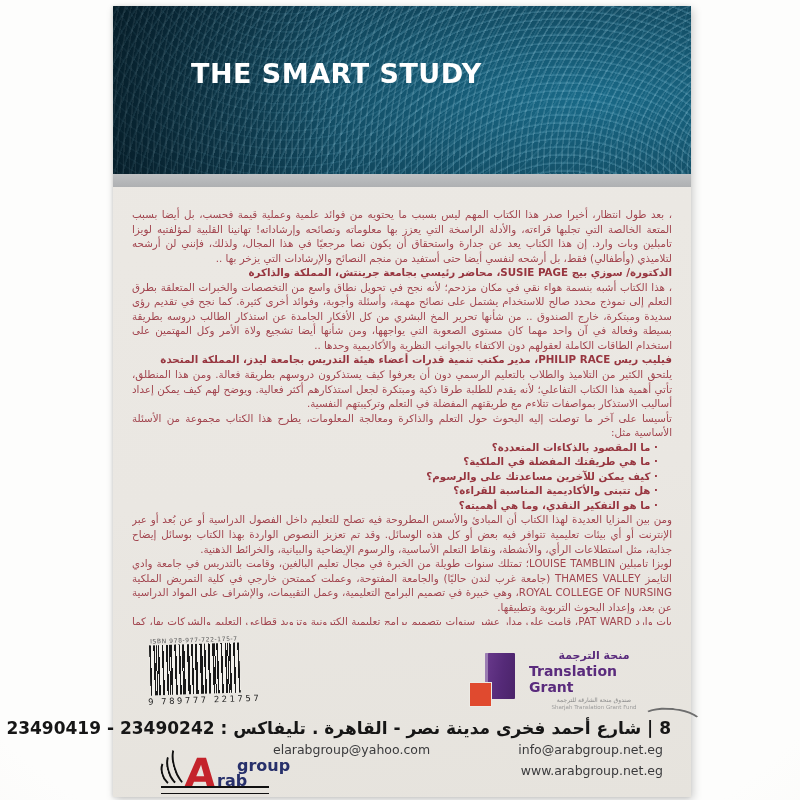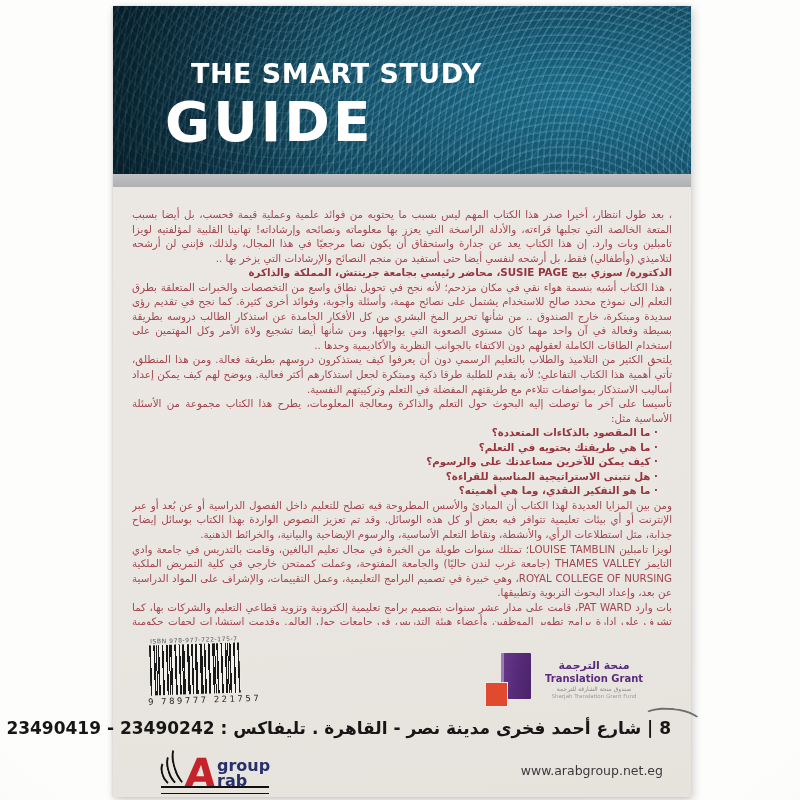--- a/index.html
+++ b/index.html
@@ -51,37 +51,37 @@
   .barcode .bars{
     height:50px;width:90px;margin:0 auto;
     background:
       repeating-linear-gradient(90deg,#191919 0 1.6px,rgba(0,0,0,0) 1.6px 4.2px),
       repeating-linear-gradient(90deg,#191919 0 1px,rgba(0,0,0,0) 1px 6.5px),
       #f3f1ec;
   }
   .barcode .digits{font-size:8.5px;letter-spacing:2.5px;color:#1e1e1e;margin-top:1px;white-space:nowrap;}
   
   .grant{
-    position:absolute;left:372px;top:640px;width:190px;height:68px;
+    position:absolute;left:356px;top:640px;width:190px;height:68px;
     display:flex;align-items:center;gap:10px;
   }
   .grant-icon{position:relative;width:50px;height:54px;flex:0 0 auto;}
   .grant-icon .gbook{
     position:absolute;left:16px;top:0;width:30px;height:46px;
     background:linear-gradient(100deg,#6a3a8d 0%,#552a78 55%,#4a2369 100%);
     box-shadow:inset 3px 0 0 rgba(255,255,255,.35);
     border-radius:1px;
   }
   .grant-icon .gsquare{
     position:absolute;left:0;bottom:0;width:21px;height:23px;
     background:#e04a2f;border:1.5px solid #eceae5;
   }
   .grant-text{display:flex;flex-direction:column;align-items:center;line-height:1.15;}
   .grant-text .g-ar{color:#5a2b7d;font-size:11px;font-weight:700;direction:rtl;}
-  .grant-text .g-en{color:#5a2b7d;font-size:10px;font-weight:600;}
+  .grant-text .g-en{color:#5a2b7d;font-size:14px;font-weight:600;}
   .grant-text .g-sub-ar{color:#8a8a8a;font-size:6px;direction:rtl;margin-top:2px;}
   .grant-text .g-sub-en{color:#9a9a9a;font-size:5.5px;}
   
   .address{
     position:absolute;left:35px;right:20px;top:712px;
     direction:rtl;color:#161616;
     font-size:17px;font-weight:600;white-space:nowrap;
   }
   .curve-mark{
     position:absolute;left:528px;top:702px;width:58px;height:22px;
@@ -106,49 +106,49 @@
   }
   .agl-arcs span:nth-child(1){left:0;height:24px;}
   .agl-arcs span:nth-child(2){left:6px;height:31px;}
   .agl-arcs span:nth-child(3){left:12px;height:38px;}
   .agl-a{
     position:absolute;left:24px;bottom:4px;
     color:#c4232b;font-size:40px;font-weight:900;line-height:.82;
     transform:skewX(-4deg);
   }
   .agl-words{position:absolute;left:56px;bottom:6px;color:#27306b;font-weight:800;line-height:.8;}
-  .agl-words .w-group{display:block;font-size:16px;margin-left:0;}
+  .agl-words .w-group{display:block;font-size:16px;margin-left:20px;}
   .agl-words .w-rab{display:block;font-size:16px;margin-top:2px;}
   .agl-underline{
     position:absolute;left:0;right:4px;bottom:0;height:5px;
     border-top:2px solid #101010;border-bottom:1px solid #101010;
   }
 </style>
 </head>
 <body>
 
 <div class="book">
 
   <div class="header">
     <div class="title1">THE SMART STUDY</div>
-    <div class="title2">GUIDE</div>
   </div>
   <div class="grayband"></div>
 
   <div class="content">
     <p>، بعد طول انتظار، أخيرا صدر هذا الكتاب المهم ليس بسبب ما يحتويه من فوائد علمية وعملية قيمة فحسب، بل أيضا بسبب المتعة الخالصة التي تجلبها قراءته، والأدلة الراسخة التي يعزز بها معلوماته ونصائحه وإرشاداته! تهانينا القلبية لمؤلفتيه لويزا تامبلين وبات وارد. إن هذا الكتاب يعد عن جدارة واستحقاق أن يكون نصا مرجعيًا في هذا المجال، ولذلك، فإنني لن أرشحه لتلاميذي (وأطفالي) فقط، بل أرشحه لنفسي أيضا حتى أستفيد من منجم النصائح والإرشادات التي يزخر بها ..</p>
     <p class="attr">الدكتورة/ سوزي بيج SUSIE PAGE، محاضر رئيسي بجامعة جرينتش، المملكة والذاكرة</p>
     <p>، هذا الكتاب أشبه بنسمة هواء نقي في مكان مزدحم؛ لأنه نجح في تحويل نطاق واسع من التخصصات والخبرات المتعلقة بطرق التعلم إلى نموذج محدد صالح للاستخدام يشتمل على نصائح مهمة، وأسئلة وأجوبة، وفوائد أخرى كثيرة. كما نجح في تقديم رؤى سديدة ومبتكرة، خارج الصندوق .. من شأنها تحرير المخ البشري من كل الأفكار الجامدة عن استذكار الطالب دروسه بطريقة بسيطة وفعالة في آن واحد مهما كان مستوى الصعوبة التي يواجهها، ومن شأنها أيضا تشجيع ولاة الأمر وكل المهتمين على استخدام الطاقات الكاملة لعقولهم دون الاكتفاء بالجوانب النظرية والأكاديمية وحدها ..</p>
+    <p class="attr">فيليب ريس PHILIP RACE، مدير مكتب تنمية قدرات أعضاء هيئة التدريس بجامعة ليدز، المملكة المتحدة</p>
     <p>يلتحق الكثير من التلاميذ والطلاب بالتعليم الرسمي دون أن يعرفوا كيف يستذكرون دروسهم بطريقة فعالة. ومن هذا المنطلق، تأتي أهمية هذا الكتاب التفاعلي؛ لأنه يقدم للطلبة طرقا ذكية ومبتكرة لجعل استذكارهم أكثر فعالية. ويوضح لهم كيف يمكن إعداد أساليب الاستذكار بمواصفات تتلاءم مع طريقتهم المفضلة في التعلم وتركيبتهم النفسية.</p>
     <p>تأسيسا على آخر ما توصلت إليه البحوث حول التعلم والذاكرة ومعالجة المعلومات، يطرح هذا الكتاب مجموعة من الأسئلة الأساسية مثل:</p>
     <ul class="bullets">
       <li>ما المقصود بالذكاءات المتعددة؟</li>
-      <li>ما هي طريقتك يحتويه في التعلم؟</li>
+      <li>ما هي طريقتك المفضلة في الملكية؟</li>
       <li>كيف يمكن للآخرين مساعدتك على والرسوم؟</li>
-      <li>هل تتبنى الاستراتيجية المناسبة للقراءة؟</li>
+      <li>هل تتبنى والأكاديمية المناسبة للقراءة؟</li>
       <li>ما هو التفكير النقدي، وما هي أهميته؟</li>
     </ul>
     <p>ومن بين المزايا العديدة لهذا الكتاب أن المبادئ والأسس المطروحة فيه تصلح للتعليم داخل الفصول الدراسية أو عن بُعد أو عبر الإنترنت أو أي بيئات تعليمية تتوافر فيه بعض أو كل هذه الوسائل. وقد تم تعزيز النصوص الواردة بهذا الكتاب بوسائل إيضاح جذابة، مثل استطلاعات الرأي، والأنشطة، ونقاط التعلم الأساسية، والرسوم الإيضاحية والبيانية، والخرائط الذهنية.</p>
     <p>لويزا تامبلين LOUISE TAMBLIN؛ تمتلك سنوات طويلة من الخبرة في مجال تعليم البالغين، وقامت بالتدريس في جامعة وادي التايمز THAMES VALLEY (جامعة غرب لندن حاليًا) والجامعة المفتوحة، وعملت كممتحن خارجي في كلية التمريض الملكية ROYAL COLLEGE OF NURSING، وهي خبيرة في تصميم البرامج التعليمية، وعمل التقييمات، والإشراف على المواد الدراسية عن بعد، وإعداد البحوث التربوية وتطبيقها.</p>
     <p>بات وارد PAT WARD، قامت على مدار عشر سنوات بتصميم برامج تعليمية إلكترونية وتزويد قطاعي التعليم والشركات بها، كما تشرف على إدارة برامج تطوير الموظفين وأعضاء هيئة التدريس في جامعات حول العالم. وقدمت استشارات لجهات حكومية وشركات كبرى حول تقييم إستراتيجياتها. وتعمل حاليًا على تطوير برامج إلكترونية مبسطة للارتقاء بالتعليم في أوساط المتعلمين البالغين بما يحقق النجاح المنشود.</p>
   </div>
 
   <div class="barcode">
     <div class="isbn">ISBN 978-977-722-175-7</div>
     <div class="bars"></div>
@@ -179,15 +179,19 @@
         <span></span>
       </div>
     <div class="agl-a">A</div>
     <div class="agl-words">
       <span class="w-group">group</span>
       <span class="w-rab">rab</span>
     </div>
     <div class="agl-underline"></div>
   </div>
 
+  <div class="emails">
+    <span>elarabgroup@yahoo.com</span>
+    <span>info@arabgroup.net.eg</span>
+  </div>
   <div class="website">www.arabgroup.net.eg</div>
 
 </div>
 
 </body></html>

